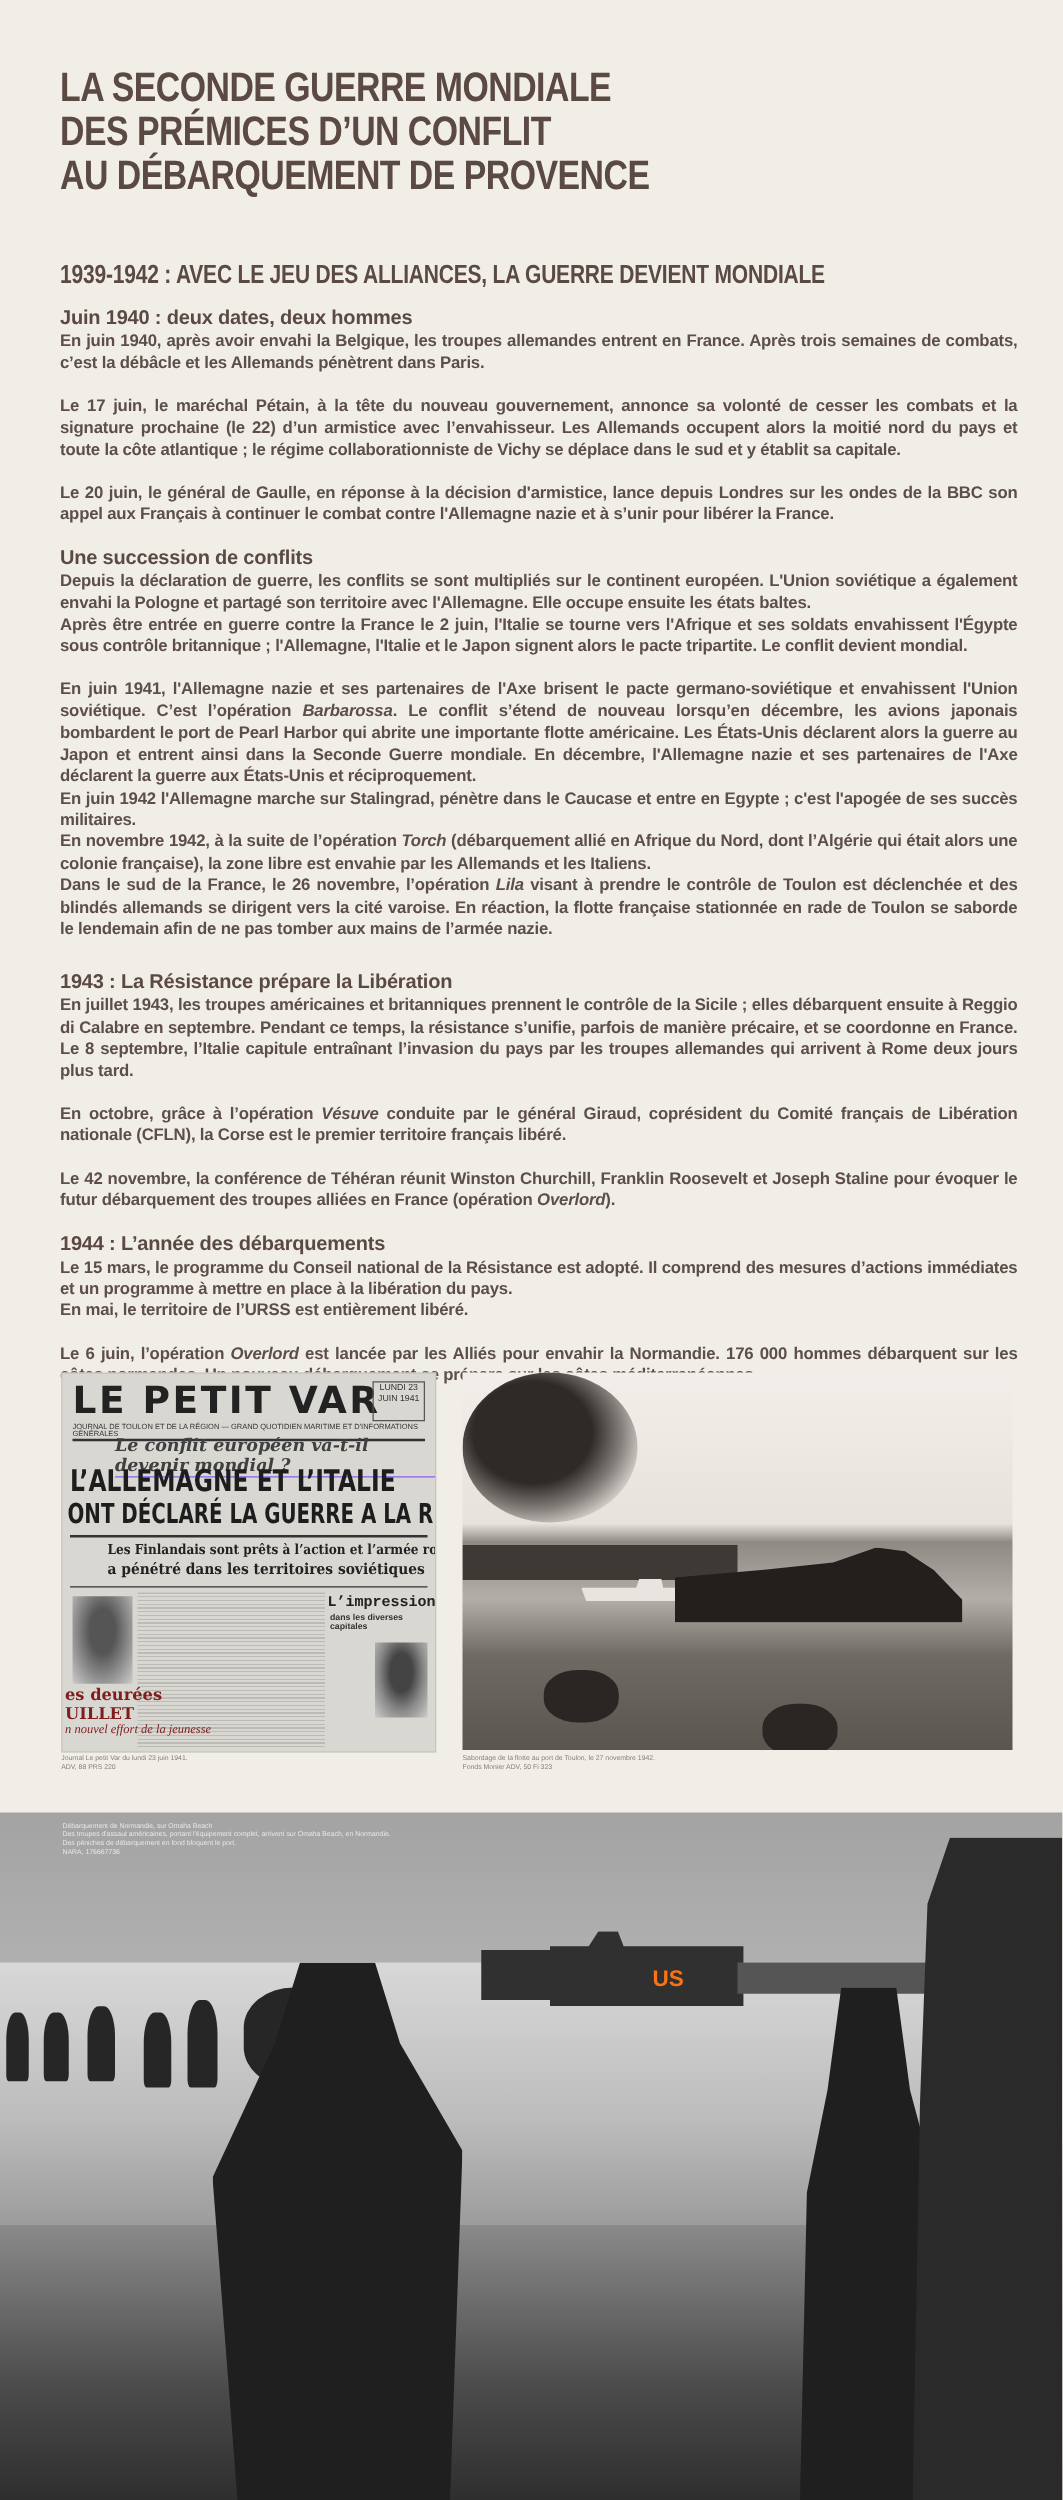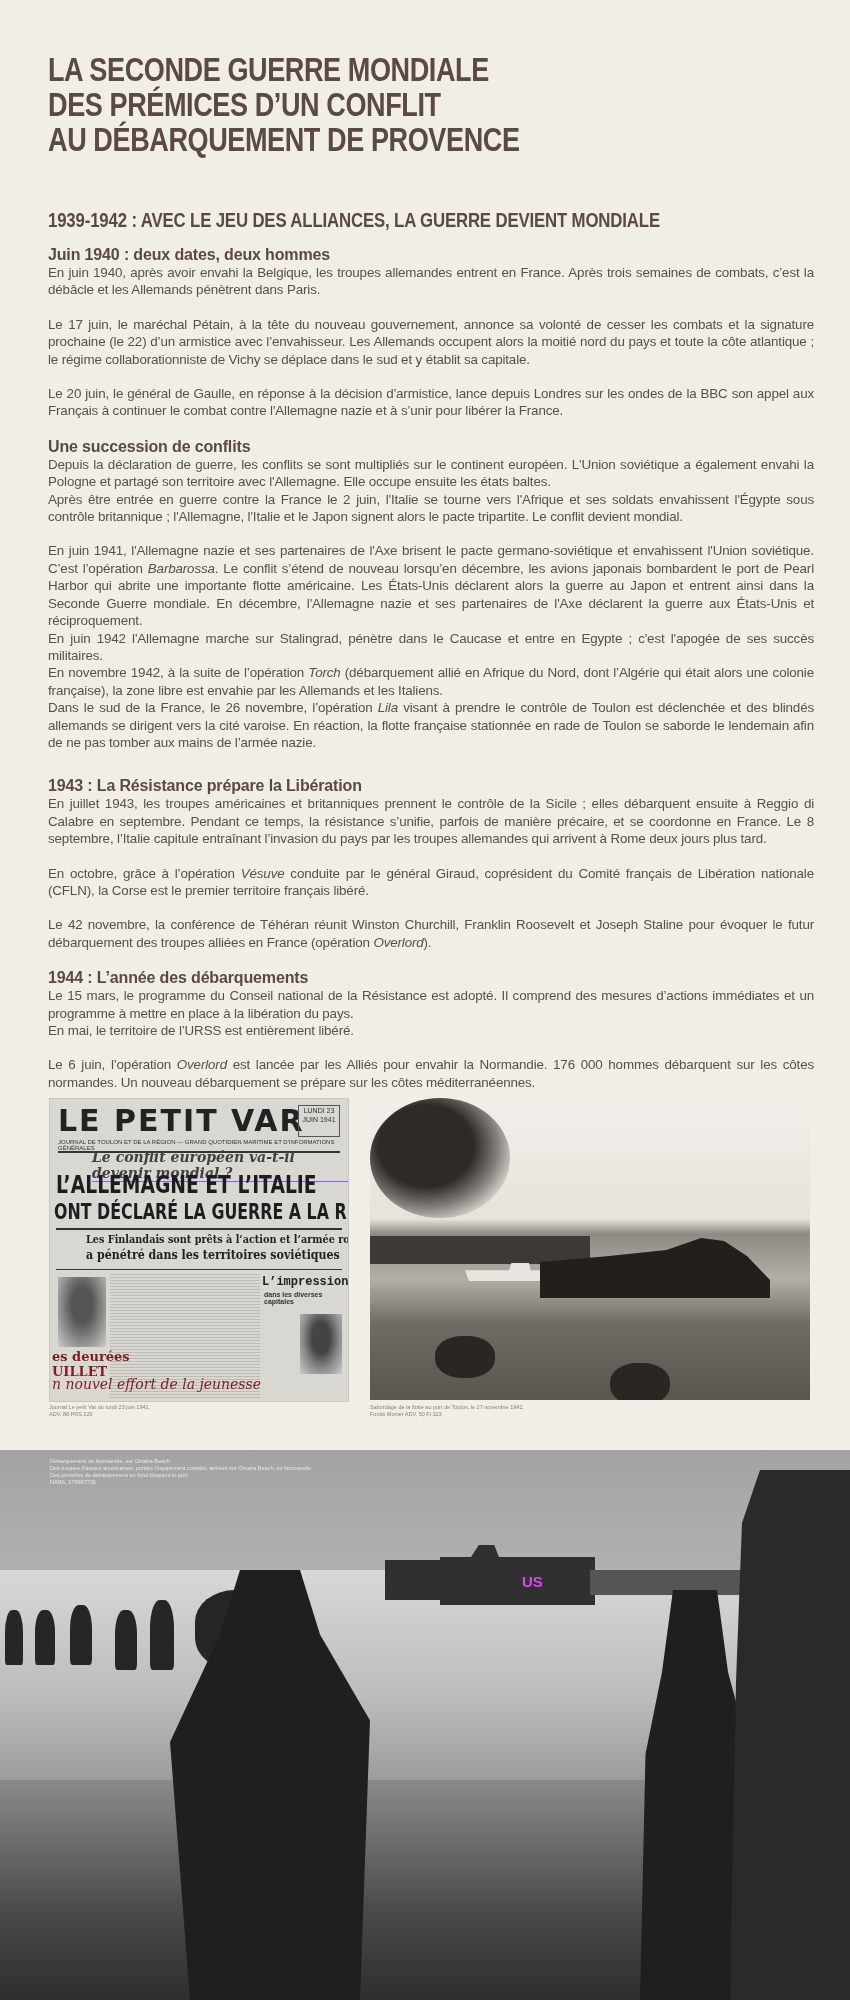--- a/index.html
+++ b/index.html
@@ -2,40 +2,40 @@
 <html><head>
 <meta charset="utf-8">
 <style>
   html,body{margin:0;padding:0;}
   body{width:850px;height:2000px;background:#f1eee8;position:relative;overflow:hidden;font-family:"Liberation Sans",sans-serif;color:#5a4a45;}
   .main-title{position:absolute;left:48px;top:52px;margin:0;font-family:"Liberation Sans",sans-serif;font-weight:bold;font-size:33px;line-height:35px;letter-spacing:-0.5px;color:#5b4943;transform:scaleX(0.82);transform-origin:left top;white-space:nowrap;}
   .main-title span{display:block;}
   .section-title{position:absolute;left:48px;top:208px;margin:0;font-weight:bold;font-size:21px;color:#5b4943;transform:scaleX(0.8);transform-origin:left top;white-space:nowrap;letter-spacing:-0.2px;}
   .content{position:absolute;left:48px;top:245px;width:766px;font-size:13.4px;line-height:17.4px;color:#5d4e49;text-align:justify;letter-spacing:-0.15px;}
   .content h3{margin:0;font-size:16px;line-height:19px;font-weight:bold;color:#5b4943;}
-  .content p{margin:0 0 17px 0;}
+  .content p{margin:0 0 17px 0;font-weight:bold;}
   .content p.tight{margin:0;}
   .content em{font-style:italic;}
   .newspaper{position:absolute;left:49px;top:1098px;width:298px;height:302px;background:#d9d7d2;overflow:hidden;border:1px solid #c8c6c0;}
   .np-head{position:absolute;left:8px;top:4px;font-size:30px;font-weight:bold;color:#222;letter-spacing:2px;font-family:"DejaVu Sans",sans-serif;}
   .np-date{position:absolute;right:8px;top:6px;width:40px;height:30px;border:1px solid #555;font-size:7px;text-align:center;line-height:9px;color:#333;}
   .np-sub{position:absolute;left:8px;top:40px;width:282px;font-size:6px;color:#333;border-bottom:2px solid #333;}
   .np-q{position:absolute;left:10px;top:50px;font-size:14px;font-style:italic;font-weight:bold;color:#404040;font-family:"DejaVu Serif",serif;border-bottom:1px solid #8b5cf6;margin-left:32px;}
   .np-h1{position:absolute;left:6px;top:72px;font-size:24px;font-weight:bold;color:#1d1d1d;transform:scaleX(0.78);transform-origin:left top;white-space:nowrap;font-family:"DejaVu Sans",sans-serif;}
   .np-h2{position:absolute;left:4px;top:100px;font-size:22px;font-weight:bold;color:#1d1d1d;transform:scaleX(0.72);transform-origin:left top;white-space:nowrap;font-family:"DejaVu Sans",sans-serif;}
   .np-line{position:absolute;left:6px;width:286px;height:2px;background:#333;}
   .np-s1{position:absolute;left:36px;top:134px;font-size:11px;font-weight:bold;color:#222;font-family:"DejaVu Serif",serif;white-space:nowrap;transform:scaleX(0.88);transform-origin:left top;}
   .np-s2{position:absolute;left:36px;top:149px;font-size:12px;font-weight:bold;color:#222;font-family:"DejaVu Serif",serif;white-space:nowrap;transform:scaleX(0.92);transform-origin:left top;}
   .np-cols{position:absolute;left:60px;top:175px;width:150px;height:125px;background:repeating-linear-gradient(180deg,#bdbbb6 0 1px,#d9d7d2 1px 3px);}
   .np-portrait1{position:absolute;left:8px;top:178px;width:48px;height:70px;background:radial-gradient(ellipse at 50% 40%,#555 0 30%,#888 60%,#ccc 100%);}
   .np-portrait2{position:absolute;left:250px;top:215px;width:42px;height:60px;background:radial-gradient(ellipse at 50% 40%,#444 0 30%,#888 60%,#ccc 100%);}
   .np-imp{position:absolute;left:212px;top:176px;font-size:12px;font-weight:bold;color:#222;font-family:Liberation Mono, monospace;}
   .np-imp2{position:absolute;left:214px;top:192px;font-size:7px;font-weight:bold;color:#333;}
   .np-deurees{position:absolute;left:2px;top:250px;font-size:13px;font-weight:bold;color:#7f1d1d;font-family:"DejaVu Serif",serif;line-height:15px;}
-  .np-deurees small{display:block;font-size:14px;font-weight:normal;font-style:italic;line-height:10px;}
+  .np-deurees small{display:block;font-size:10px;font-weight:normal;font-style:italic;line-height:10px;font-family:Liberation Serif, serif;}
   .caption{position:absolute;font-size:5.5px;line-height:7px;color:#8a7d78;}
   .cap1{left:49px;top:1404px;}
   .cap2{left:370px;top:1404px;}
   .toulon{position:absolute;left:370px;top:1098px;width:440px;height:302px;overflow:hidden;background:linear-gradient(180deg,#f2efea 0%,#e6e2dc 40%,#8f8a84 45%,#b3aea7 60%,#6f6a64 75%,#5a554f 100%);}
   .smoke{position:absolute;left:0;top:0;width:140px;height:120px;border-radius:50%;background:radial-gradient(ellipse at 40% 40%,#2d2a27 0 40%,rgba(60,56,52,0.6) 60%,rgba(200,195,190,0) 80%);}
   .shore{position:absolute;left:0;top:138px;width:220px;height:28px;background:#3d3935;}
   .wreck{position:absolute;left:170px;top:140px;width:230px;height:60px;background:#221f1c;clip-path:polygon(0 40%,30% 30%,55% 20%,70% 0,80% 5%,90% 30%,100% 70%,100% 100%,0 100%);}
   .boat{position:absolute;left:95px;top:165px;width:80px;height:18px;background:#e8e5e0;clip-path:polygon(0 40%,55% 40%,58% 0,80% 0,82% 40%,100% 40%,95% 100%,5% 100%);}
   .barrel{position:absolute;width:60px;height:42px;border-radius:45%;background:#2a2623;}
   .b1{left:65px;top:238px;}
@@ -121,21 +121,21 @@
 </div>
 <div class="caption cap2">
   <div>Sabordage de la flotte au port de Toulon, le 27 novembre 1942.</div>
   <div>Fonds Monier ADV, 50 Fi 323</div>
 </div>
 
 <div class="photo-banner">
   <div class="sea"></div>
   <div class="beach"></div>
   <div class="ship" style="left:440px;top:95px;width:155px;height:60px;clip-path:polygon(0 20%,20% 20%,25% 0,35% 0,38% 20%,100% 20%,100% 100%,0 100%);">
-    <span style="position:absolute;left:82px;top:28px;color:#d946ef;font-weight:bold;font-size:15px;">US</span>
+    <span style="position:absolute;left:82px;top:28px;color:#f97316;font-weight:bold;font-size:18px;">US</span>
   </div>
   <div class="ship" style="left:385px;top:110px;width:55px;height:40px;"></div>
   <div class="ship" style="left:590px;top:120px;width:180px;height:25px;background:#555;"></div>
   <div class="soldier" style="left:5px;top:160px;width:18px;height:55px;"></div>
   <div class="soldier" style="left:35px;top:160px;width:20px;height:55px;"></div>
   <div class="soldier" style="left:70px;top:155px;width:22px;height:60px;"></div>
   <div class="soldier" style="left:115px;top:160px;width:22px;height:60px;"></div>
   <div class="soldier" style="left:150px;top:150px;width:24px;height:70px;"></div>
   <div class="soldier" style="left:195px;top:140px;width:100px;height:80px;border-radius:40%;"></div>
   <div class="big-soldier" style="left:170px;top:120px;width:200px;height:430px;clip-path:polygon(35% 0,65% 0,75% 15%,100% 35%,95% 100%,10% 100%,0 40%,25% 15%);"></div>

